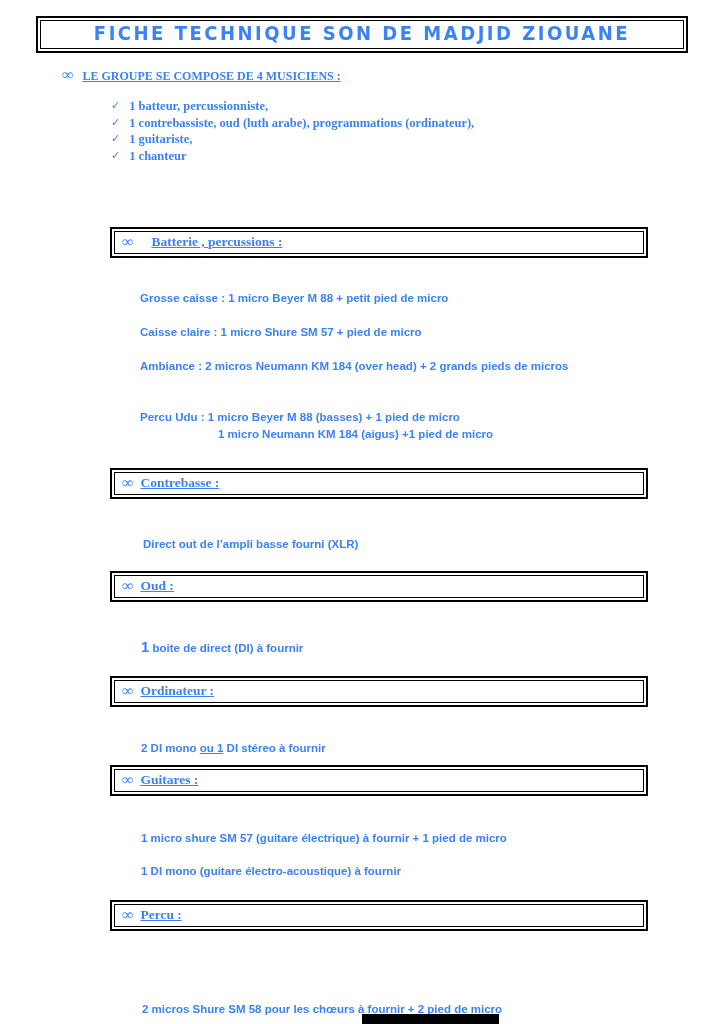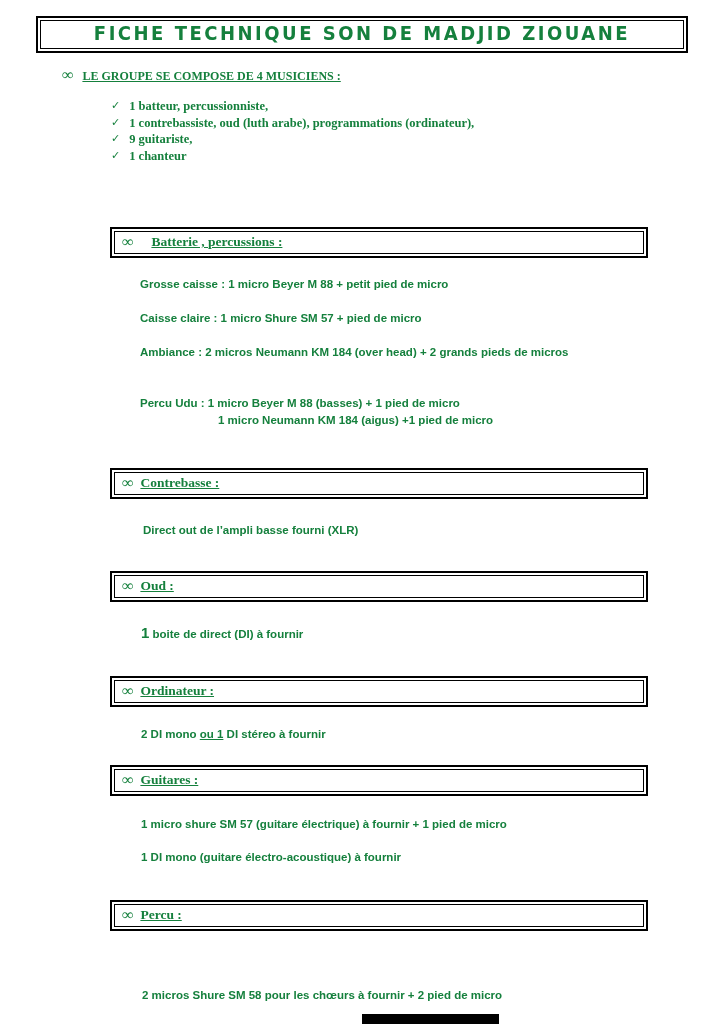--- a/index.html
+++ b/index.html
@@ -2,21 +2,21 @@
 <html><head>
 <meta charset="utf-8">
 <style>
   html, body { margin: 0; padding: 0; background: #ffffff; }
   .page {
     position: relative;
     width: 724px;
     height: 1024px;
     background: #ffffff;
     font-family: "Liberation Serif", serif;
-    color: #15803d;
+    color: #3b82f6;
     overflow: hidden;
     margin: 0 auto;
   }
 
   
   .title-box {
     position: absolute;
     left: 36px; top: 16px;
     width: 652px;
     border: 2.5px solid #000;
@@ -88,20 +88,21 @@
   }
   .sec-title.tight { margin-left: 18px; }
 
   
   .line {
     position: absolute;
     font-family: "Liberation Sans", sans-serif;
     font-weight: bold;
     font-size: 11.5px;
     white-space: pre;
+    margin-top: 14px;
   }
   .oud-line::first-letter { font-size: 15px; }
   .u { text-decoration: underline; }
 
   
   .bottom-bar {
     position: absolute;
     left: 362px; top: 1014px;
     width: 137px; height: 10px;
     background: #000;
@@ -127,21 +128,21 @@
     <div class="check-item">
       <span class="check">✓</span>
       <span>1 batteur, percussionniste,</span>
     </div>
     <div class="check-item">
       <span class="check">✓</span>
       <span>1 contrebassiste, oud (luth arabe), programmations (ordinateur),</span>
     </div>
     <div class="check-item">
       <span class="check">✓</span>
-      <span>9 guitariste,</span>
+      <span>1 guitariste,</span>
     </div>
     <div class="check-item">
       <span class="check">✓</span>
       <span>1 chanteur</span>
     </div>
   </div>
 
   <div class="sec-box" style="top:227px">
     <div class="sec-inner">
       <span class="sec-inf">∞</span>

